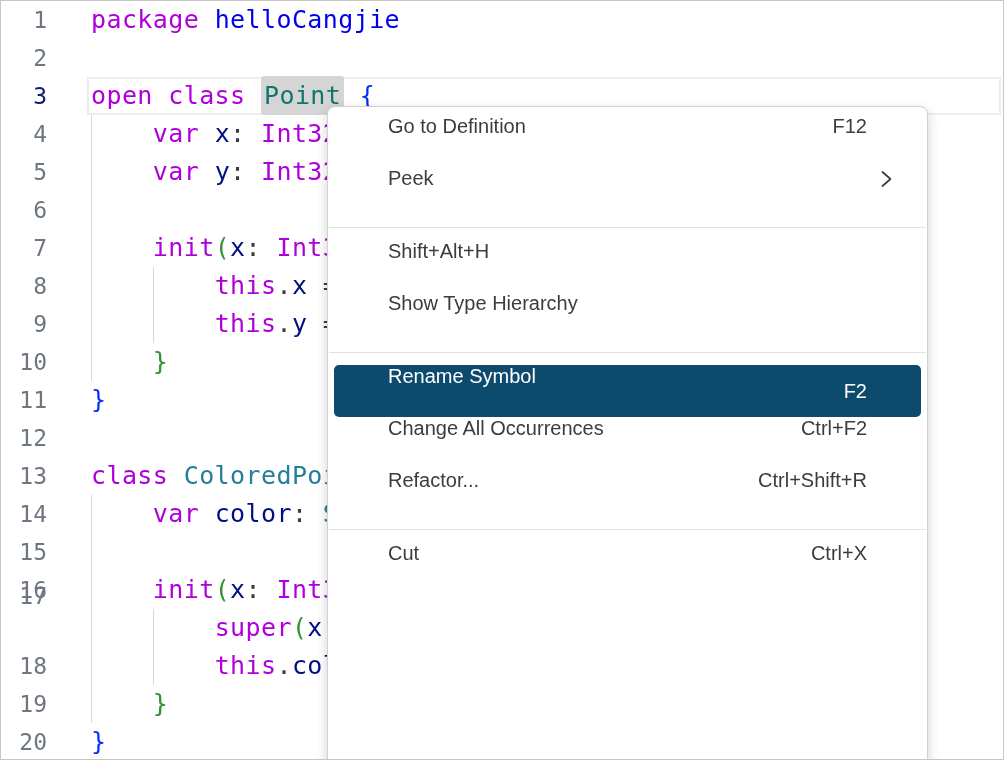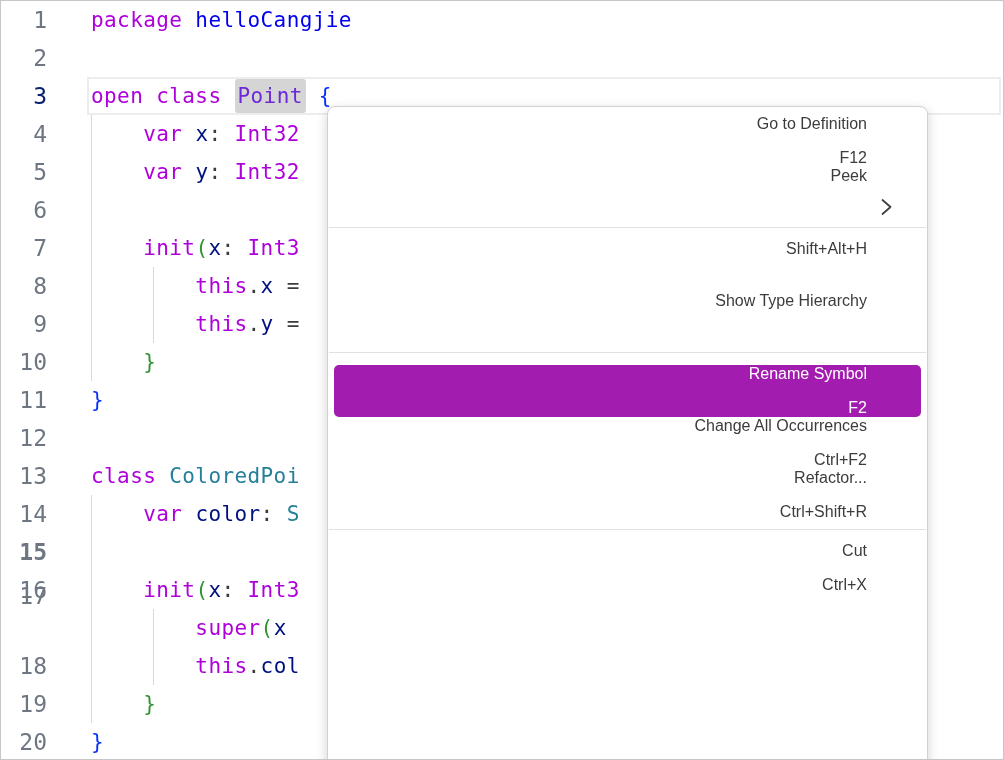--- a/index.html
+++ b/index.html
@@ -7,35 +7,35 @@
     width:1004px;height:760px;position:relative;overflow:hidden;
     background:#ffffff;border:1px solid #c6c6c6;box-sizing:border-box;
     font-family:"Liberation Sans", sans-serif;
   }
   
   #editor{position:absolute;inset:0;background:#fff;}
   .row{position:absolute;height:38px;line-height:38px;white-space:pre;
        font-family:"DejaVu Sans Mono", monospace;}
   .ln{left:0;width:46px;text-align:right;font-size:23px;color:#6e7681;cursor:pointer;}
   .ln.active{color:#0b216f;}
-  .code{left:90px;font-size:21px;letter-spacing:0.4px;color:#3b3b3b;cursor:text;}
+  .code{left:90px;font-size:25px;letter-spacing:0.4px;color:#3b3b3b;cursor:text;}
   .current-line{position:absolute;left:86px;top:76px;right:2px;height:38px;
        border:2px solid #ededed;box-sizing:border-box;pointer-events:none;}
   .word-highlight{background:#d5d5d5;padding:5px 3px;border-radius:3px;}
   .indent-guide{position:absolute;width:1px;background:#d8d8d8;pointer-events:none;}
   
   #context-menu{
     position:absolute;left:326px;top:105px;width:601px;height:760px;
     background:#ffffff;border:1px solid #d1d1d1;border-radius:8px;
     box-shadow:0 4px 12px rgba(0,0,0,0.18);
     box-sizing:border-box;padding-top:8px;z-index:10;
   }
   .mi{height:52px;margin:0 6px;padding:0 54px;border-radius:5px;
-      display:flex;align-items:flex-end;justify-content:space-between;
-      font-size:16px;color:#3c3c3c;cursor:pointer;position:relative;flex-direction:column;}
+      display:flex;align-items:flex-start;justify-content:space-between;
+      font-size:20px;color:#3c3c3c;cursor:pointer;position:relative;}
   .mi .mi-label{flex:0 0 auto;}
   .mi .mi-shortcut{flex:0 0 auto;color:#3c3c3c;}
   .mi.selected{background:#0a63c0;color:#ffffff;}
   .mi.selected .mi-shortcut{color:#ffffff;margin-top:15px;}
   .mi-chevron{display:flex;align-items:center;margin-right:-26px;}
   .menu-sep{height:1px;background:#e1e1e1;margin:8px 1px 12px 1px;}
 </style>
 </head>
 <body>
 
@@ -49,31 +49,31 @@
       <div class="row ln" style="top: 152px;">5</div>
       <div class="row ln" style="top: 190px;">6</div>
       <div class="row ln" style="top: 228px;">7</div>
       <div class="row ln" style="top: 266px;">8</div>
       <div class="row ln" style="top: 304px;">9</div>
       <div class="row ln" style="top: 342px;">10</div>
       <div class="row ln" style="top: 380px;">11</div>
       <div class="row ln" style="top: 418px;">12</div>
       <div class="row ln" style="top: 456px;">13</div>
       <div class="row ln" style="top: 494px;">14</div>
-      <div class="row ln" style="top: 532px; font-weight: bold;">15</div>
+      <div class="row ln" style="top: 532px;">15</div>
       <div class="row ln" style="top: 570px;">16</div>
       <div class="row ln" style="top: 576px;">17</div>
       <div class="row ln" style="top: 646px;">18</div>
       <div class="row ln" style="top: 684px;">19</div>
       <div class="row ln" style="top: 722px;">20</div>
     </div>
   <div id="code-lines">
       <div class="row code" style="top: 0px;"><span style="color: rgb(175, 0, 219);">package</span><span> </span><span style="color: rgb(0, 0, 238);">helloCangjie</span></div>
       <div class="row code" style="top: 38px;"></div>
-      <div class="row code" style="top: 76px;"><span style="color: rgb(175, 0, 219);">open</span><span> </span><span style="color: rgb(175, 0, 219);">class</span><span> </span><span class="word-highlight" style="color: #6d28d9;">Point</span><span> </span><span style="color: rgb(4, 49, 250);">{</span></div>
+      <div class="row code" style="top: 76px;"><span style="color: rgb(175, 0, 219);">open</span><span> </span><span style="color: rgb(175, 0, 219);">class</span><span> </span><span class="word-highlight" style="color: #0f766e;">Point</span><span> </span><span style="color: rgb(4, 49, 250);">{</span></div>
       <div class="row code" style="top: 114px;"><span>    </span><span style="color: rgb(175, 0, 219);">var</span><span> </span><span style="color: rgb(0, 16, 128);">x</span><span style="color: rgb(59, 59, 59);">:</span><span> </span><span style="color: rgb(175, 0, 219);">Int32</span></div>
       <div class="row code" style="top: 152px;"><span>    </span><span style="color: rgb(175, 0, 219);">var</span><span> </span><span style="color: rgb(0, 16, 128);">y</span><span style="color: rgb(59, 59, 59);">:</span><span> </span><span style="color: rgb(175, 0, 219);">Int32</span></div>
       <div class="row code" style="top: 190px;"></div>
       <div class="row code" style="top: 228px;"><span>    </span><span style="color: rgb(175, 0, 219);">init</span><span style="color: rgb(49, 147, 49);">(</span><span style="color: rgb(0, 16, 128);">x</span><span style="color: rgb(59, 59, 59);">:</span><span> </span><span style="color: rgb(175, 0, 219);">Int3</span></div>
       <div class="row code" style="top: 266px;"><span>        </span><span style="color: rgb(175, 0, 219);">this</span><span style="color: rgb(59, 59, 59);">.</span><span style="color: rgb(0, 16, 128);">x</span><span> </span><span style="color: rgb(59, 59, 59);">=</span></div>
       <div class="row code" style="top: 304px;"><span>        </span><span style="color: rgb(175, 0, 219);">this</span><span style="color: rgb(59, 59, 59);">.</span><span style="color: rgb(0, 16, 128);">y</span><span> </span><span style="color: rgb(59, 59, 59);">=</span></div>
       <div class="row code" style="top: 342px;"><span>    </span><span style="color: rgb(49, 147, 49);">}</span></div>
       <div class="row code" style="top: 380px;"><span style="color: rgb(4, 49, 250);">}</span></div>
       <div class="row code" style="top: 418px;"></div>
       <div class="row code" style="top: 456px;"><span style="color: rgb(175, 0, 219);">class</span><span> </span><span style="color: rgb(38, 127, 153);">ColoredPoi</span></div>
@@ -107,21 +107,21 @@
       </span>
     </div>
     <div class="menu-sep"></div>
     <div class="mi">
       <span class="mi-shortcut">Shift+Alt+H</span>
     </div>
     <div class="mi">
       <span class="mi-label">Show Type Hierarchy</span>
     </div>
     <div class="menu-sep"></div>
-    <div class="mi selected" style="background: #a21caf;">
+    <div class="mi selected" style="background: #0c4a6e;">
       <span class="mi-label">Rename Symbol</span>
       <span class="mi-shortcut">F2</span>
     </div>
     <div class="mi">
       <span class="mi-label">Change All Occurrences</span>
       <span class="mi-shortcut">Ctrl+F2</span>
     </div>
     <div class="mi">
       <span class="mi-label">Refactor...</span>
       <span class="mi-shortcut">Ctrl+Shift+R</span>

